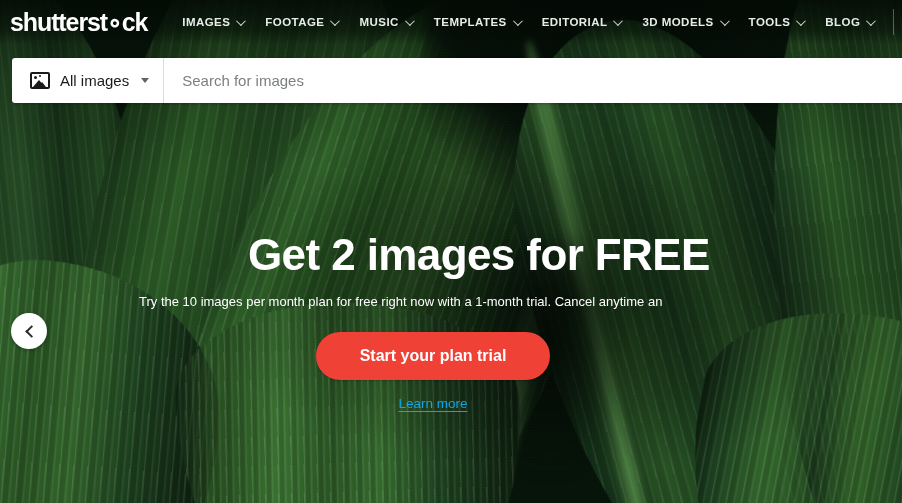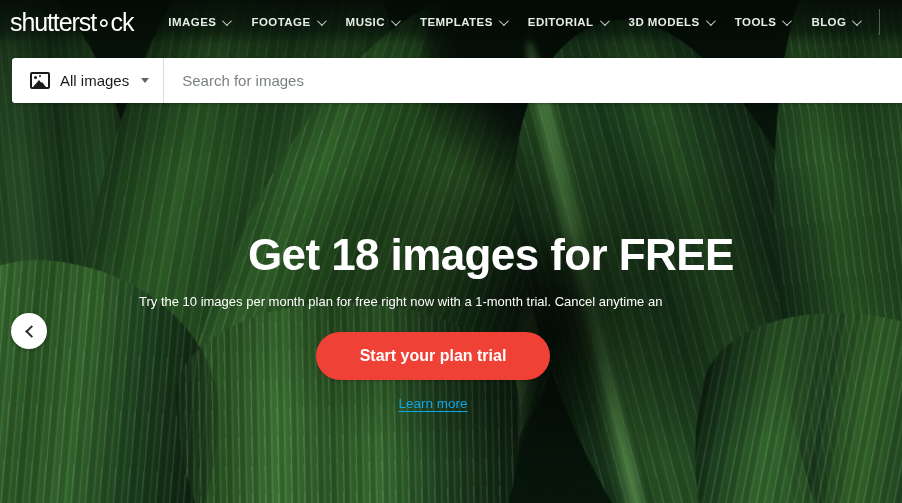--- a/index.html
+++ b/index.html
@@ -233,21 +233,21 @@
     position:absolute; top:0; left:0;
     width:902px; height:44px;
     display:flex; align-items:center;
     z-index:20;
     background:linear-gradient(180deg, rgba(3,10,5,0.80) 0%, rgba(3,10,5,0.45) 70%, rgba(3,10,5,0.0) 100%);
   }
   .logo {
     margin-left:10px;
     color:#fff;
     font-size:25px;
-    font-weight:400;
+    font-weight:700;
     letter-spacing:-1.1px;
     line-height:1;
     display:flex; align-items:center;
     user-select:none;
   }
   .logo .ospot {
     position:relative;
     display:inline-block;
   }
   .nav {
@@ -554,21 +554,21 @@
       <span class="sellabel">All images</span>
       <span class="seltri"></span>
     </div>
 
     <div class="sdiv"></div>
 
     <input class="sinput" type="text" placeholder="Search for images" style="">
   </div>
 
   <div class="hero">
-    <div class="h1">Get 18 images for FREE</div>
+    <div class="h1">Get 2 images for FREE</div>
     <div class="sub">Try the 10 images per month plan for free right now with a 1-month trial. Cancel anytime an</div>
     <div class="ctawrap">
       <button class="cta">Start your plan trial</button>
       <a class="learn">Learn more</a>
     </div>
   </div>
 
   <div class="arrow">
     <span class="chev"></span>
   </div>

